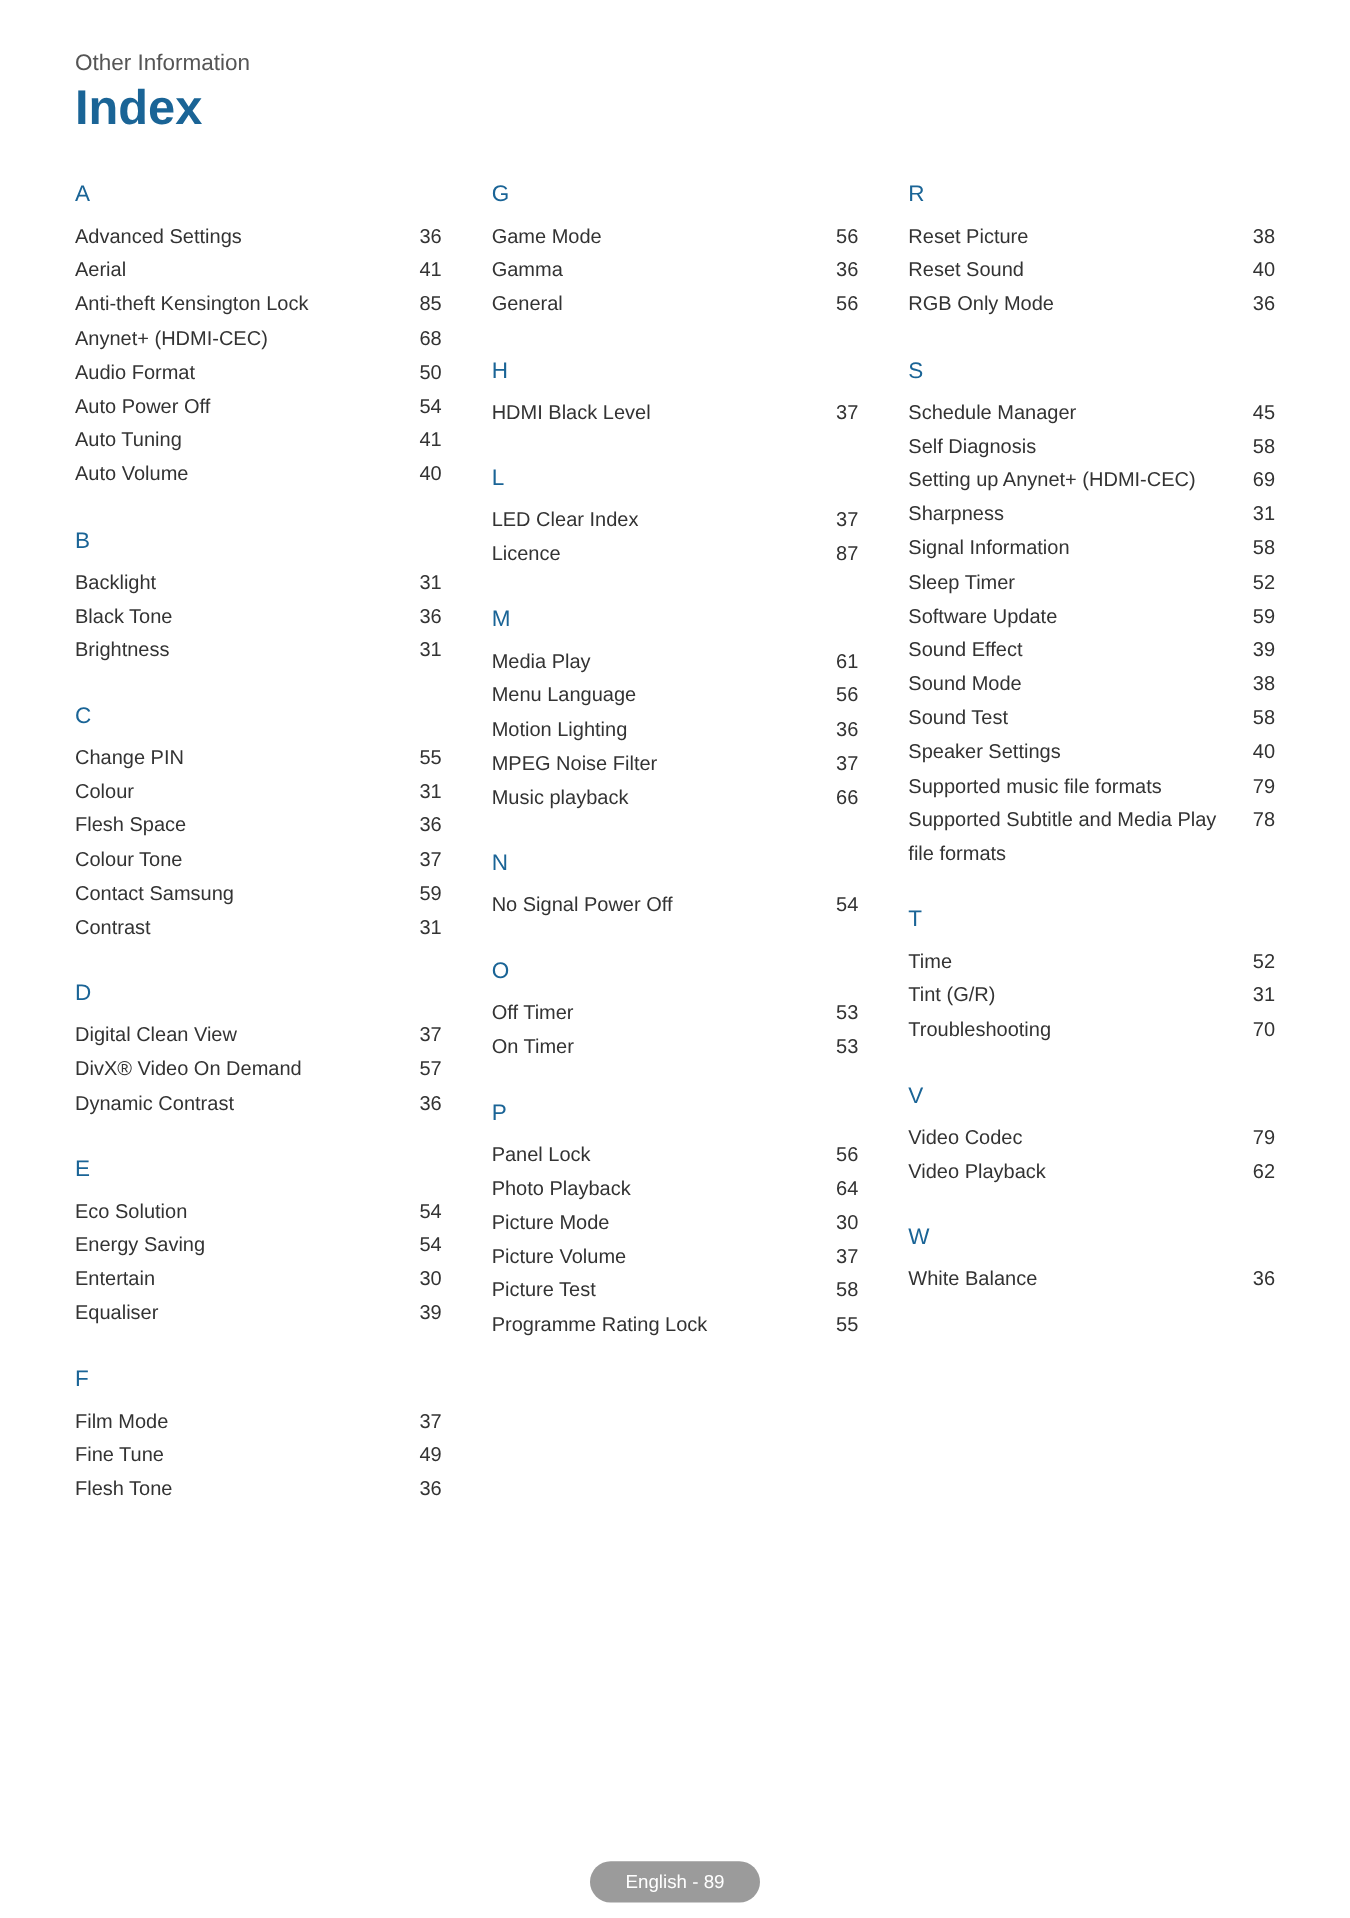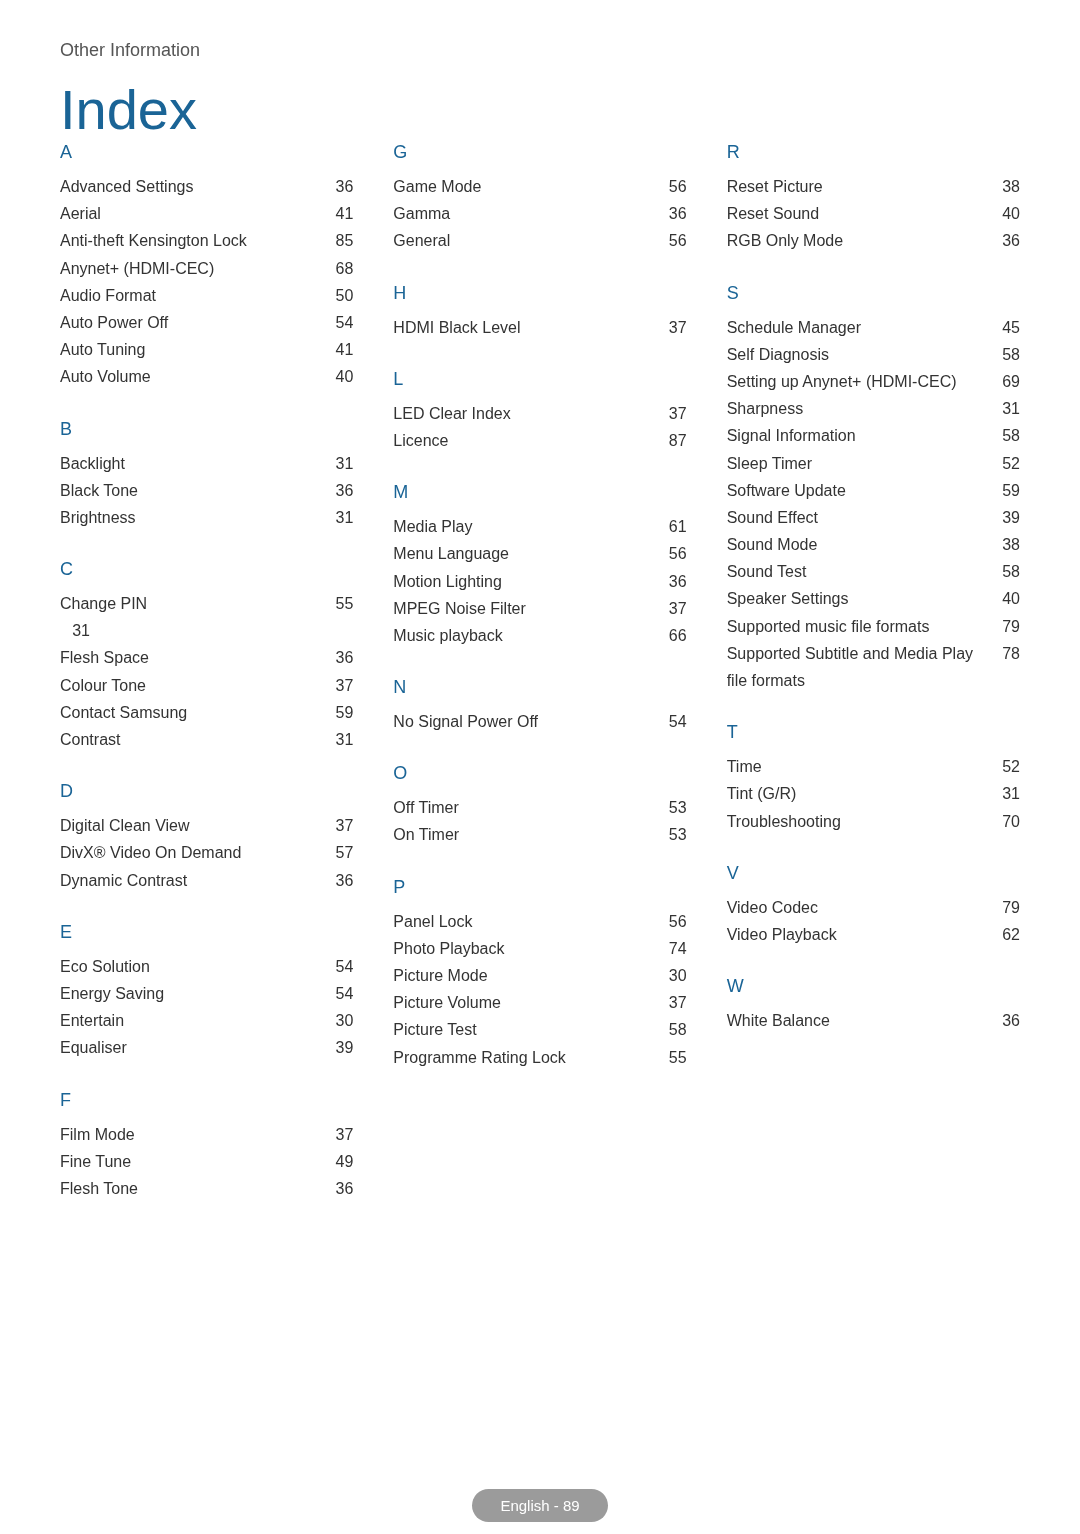--- a/index.html
+++ b/index.html
@@ -10,27 +10,28 @@
       color: #333;
       width: 1080px;
       min-height: 1534px;
       padding: 40px 60px 80px 60px;
       position: relative;
     }
 
     .breadcrumb {
       font-size: 18px;
       color: #555;
-      margin-bottom: 16px;
+      margin-bottom: 4px;
     }
 
     .page-title {
-      font-size: 56px;
-      font-weight: 400;
+      font-size: 39px;
+      font-weight: 700;
       color: #1a6496;
+      margin-bottom: 36px;
     }
 
     .index-grid {
       display: grid;
       grid-template-columns: 1fr 1fr 1fr;
       gap: 0 40px;
       align-items: start;
     }
 
     .section {
@@ -142,20 +143,21 @@
           <span class="entry-page">31</span>
         </div>
       </div>
       <div class="section">
         <div class="section-letter">C</div>
         <div class="index-entry">
           <span class="entry-name">Change PIN</span>
           <span class="entry-page">55</span>
         </div>
         <div class="index-entry">
+          <span class="entry-name">Colour</span>
           <span class="entry-page">31</span>
         </div>
         <div class="index-entry">
           <span class="entry-name">Flesh Space</span>
           <span class="entry-page">36</span>
         </div>
         <div class="index-entry">
           <span class="entry-name">Colour Tone</span>
           <span class="entry-page">37</span>
         </div>
@@ -294,21 +296,21 @@
         </div>
       </div>
       <div class="section">
         <div class="section-letter">P</div>
         <div class="index-entry">
           <span class="entry-name">Panel Lock</span>
           <span class="entry-page">56</span>
         </div>
         <div class="index-entry">
           <span class="entry-name">Photo Playback</span>
-          <span class="entry-page">74</span>
+          <span class="entry-page">64</span>
         </div>
         <div class="index-entry">
           <span class="entry-name">Picture Mode</span>
           <span class="entry-page">30</span>
         </div>
         <div class="index-entry">
           <span class="entry-name">Picture Volume</span>
           <span class="entry-page">37</span>
         </div>
         <div class="index-entry">

